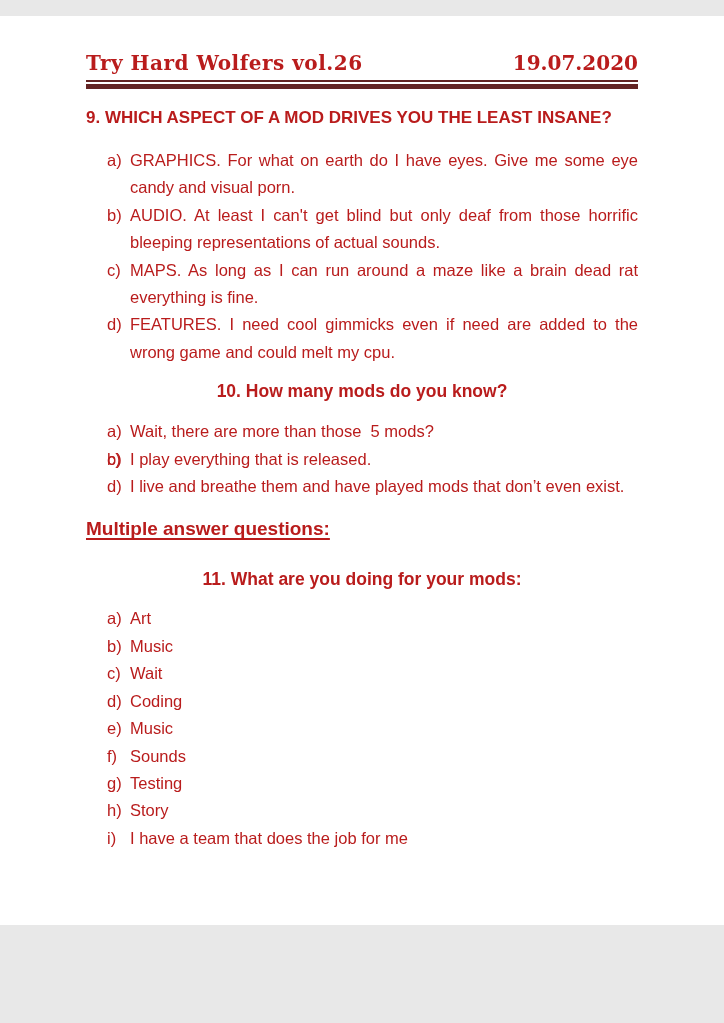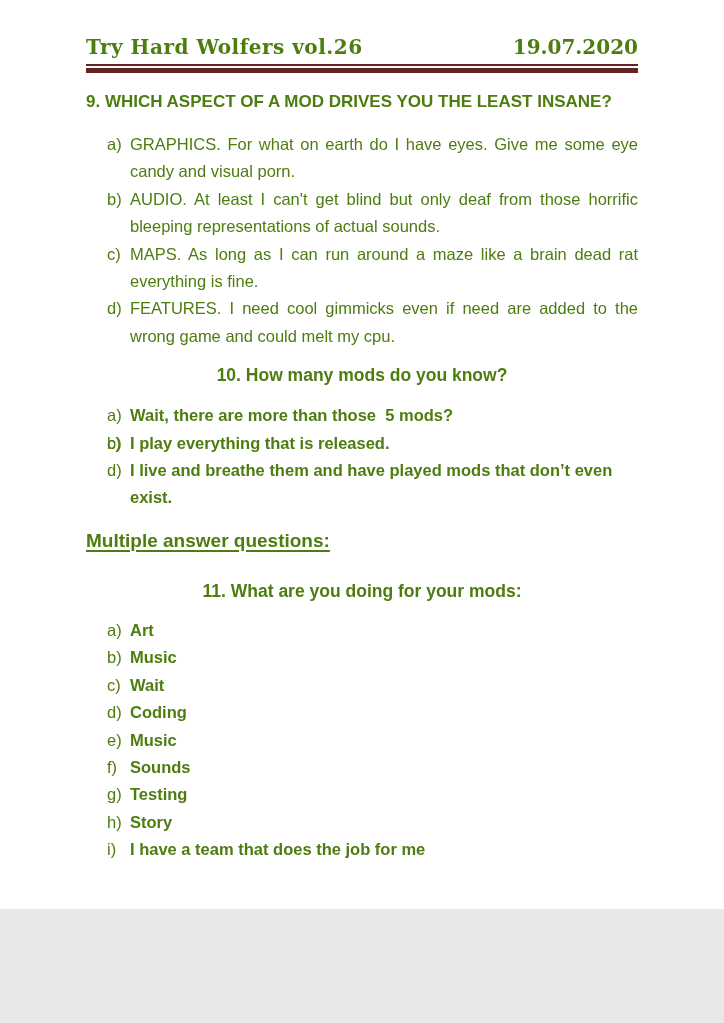--- a/index.html
+++ b/index.html
@@ -1,24 +1,24 @@
 <!DOCTYPE html>
 <html><head>
 <meta charset="utf-8">
 <style>
   * { box-sizing: border-box; }
   html, body { margin: 0; padding: 0; background: #e8e8e8; }
   .page {
     width: 724px;
     height: 909px;
-    margin: 0 auto;
+    margin: 16px auto;
     background: #ffffff;
     position: relative;
     font-family: "Liberation Sans", sans-serif;
-    color: #4d7c0f;
+    color: #b91c1c;
     overflow: hidden;
   }
   .content { padding: 35px 86px 0 86px; }
 
   
   .doc-header {
     display: flex;
     justify-content: space-between;
     align-items: baseline;
     font-family: "DejaVu Serif", serif;
@@ -64,21 +64,21 @@
   #q10-options { margin-top: 13px; }
   #q11-options { margin-top: 12px; }
   .opt {
     position: relative;
     padding-left: 44px;
     font-size: 16.5px;
     line-height: 27.4px;
   }
   .opt .marker { position: absolute; left: 21px; top: 0; }
   .opts.justified .opt { text-align: justify; }
-  .opts.plain .opt .opt-text { white-space: pre-wrap; font-weight: bold; }
+  .opts.plain .opt .opt-text { white-space: pre-wrap; }
 
   
   .doc-footer {
     position: absolute;
     top: 944px;
     right: 86px;
     font-size: 12.5px;
     line-height: 16px;
   }
   .doc-footer .page-num { font-weight: bold; }

